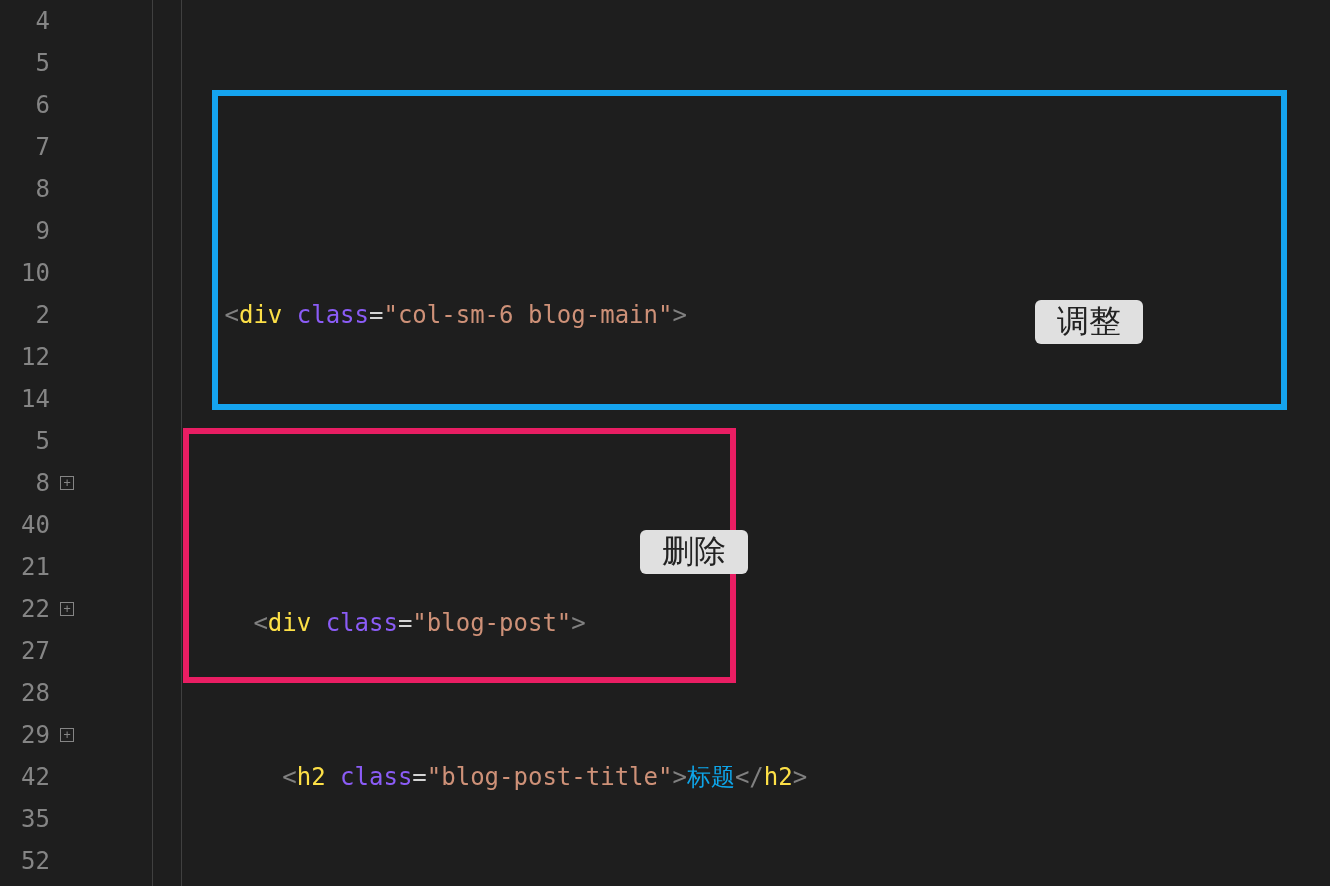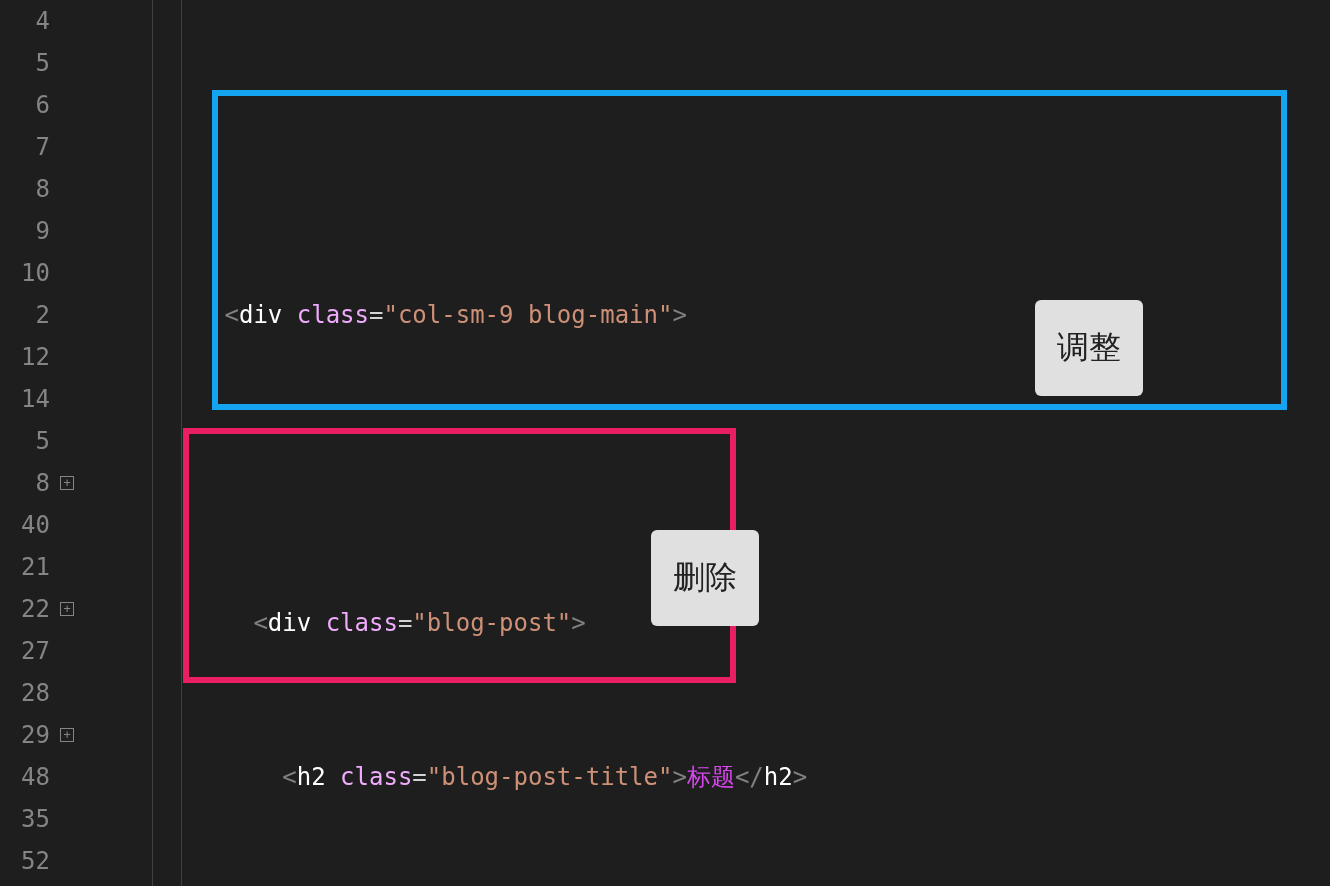--- a/index.html
+++ b/index.html
@@ -73,44 +73,44 @@
   }
   .guide {
     position: absolute;
     top: 0;
     bottom: 0;
     width: 1px;
     background: #404040;
   }
   
   .bracket { color: #808080; }
-  .tag { color: #ffffff; }
-  .attr-name { color: #f0abfc; }
+  .tag { color: #fde047; }
+  .attr-name { color: #8b5cf6; }
   .op { color: #d4d4d4; }
   .string { color: #ce9178; }
-  .text { color: #d946ef; }
+  .text { color: #0ea5e9; }
 
   
   .annot-box-blue {
     position: absolute;
     border: 6px solid #15a4ef;
     pointer-events: none;
   }
   .annot-box-pink {
     position: absolute;
     border: 6px solid #e91e63;
     pointer-events: none;
   }
   .annot-label {
     position: absolute;
     background: #e0e0e0;
     color: #222;
     font-family: "PingFang SC", "Microsoft YaHei", sans-serif;
     font-size: 32px;
-    padding: 26px 22px;
+    padding: 0 22px;
     border-radius: 6px;
     font-weight: 400;
   }
 </style>
 </head>
 <body>
 
 <div class="editor">
   <div class="gutter">
     <div class="gutter-line">
@@ -164,41 +164,41 @@
         <span>27</span>
       </div>
     <div class="gutter-line">
         <span>28</span>
       </div>
     <div class="gutter-line">
         <span>29</span>
         <span class="fold-icon">+</span>
       </div>
     <div class="gutter-line">
-        <span>48</span>
+        <span>42</span>
       </div>
     <div class="gutter-line">
         <span>35</span>
       </div>
     <div class="gutter-line">
         <span>52</span>
       </div>
   </div>
 
   <div class="code-area">
     <div class="indent-guides">
       <div class="guide" style="left:72px;"></div>
       <div class="guide" style="left:101px;"></div>
     </div>
 
     
     <div class="code-line"></div>
 
     
-    <div class="code-line"><span>          </span><span class="bracket">&lt;</span><span class="tag">div</span> <span class="attr-name">class</span><span class="op">=</span><span class="string">"<span>col-sm-9 blog-main</span>"</span><span class="bracket">&gt;</span></div>
+    <div class="code-line"><span>          </span><span class="bracket">&lt;</span><span class="tag">div</span> <span class="attr-name">class</span><span class="op">=</span><span class="string">"<span>col-sm-6 blog-main</span>"</span><span class="bracket">&gt;</span></div>
 
     
     <div class="code-line"></div>
 
     
     <div class="code-line"><span>            </span><span class="bracket">&lt;</span><span class="tag">div</span> <span class="attr-name">class</span><span class="op">=</span><span class="string">"<span>blog-post</span>"</span><span class="bracket">&gt;</span></div>
 
     
     <div class="code-line"><span>              </span><span class="bracket">&lt;</span><span class="tag">h2</span> <span class="attr-name">class</span><span class="op">=</span><span class="string">"<span>blog-post-title</span>"</span><span class="bracket">&gt;</span><span class="text">标题</span><span class="bracket">&lt;/</span><span class="tag">h2</span><span class="bracket">&gt;</span></div>
 
@@ -249,13 +249,13 @@
     
     
 
   </div>
 </div>
 
 <div class="annot-box-blue" style="left:212px; top:90px; width:1075px; height:320px;"></div>
 <div class="annot-label" style="left:1035px; top:300px;">调整</div>
 
 <div class="annot-box-pink" style="left:183px; top:428px; width:553px; height:255px;"></div>
-<div class="annot-label" style="left:640px; top:530px;margin-left:11px;">删除</div>
+<div class="annot-label" style="left:640px; top:530px;">删除</div>
 
 </body></html>

